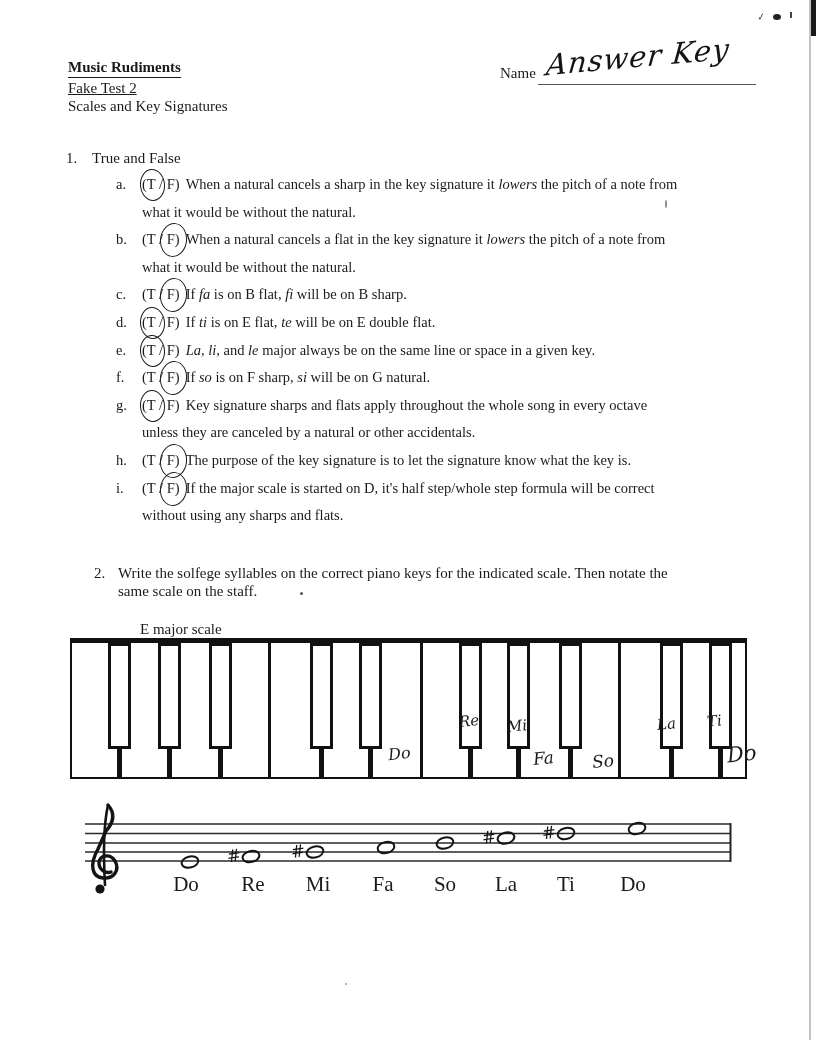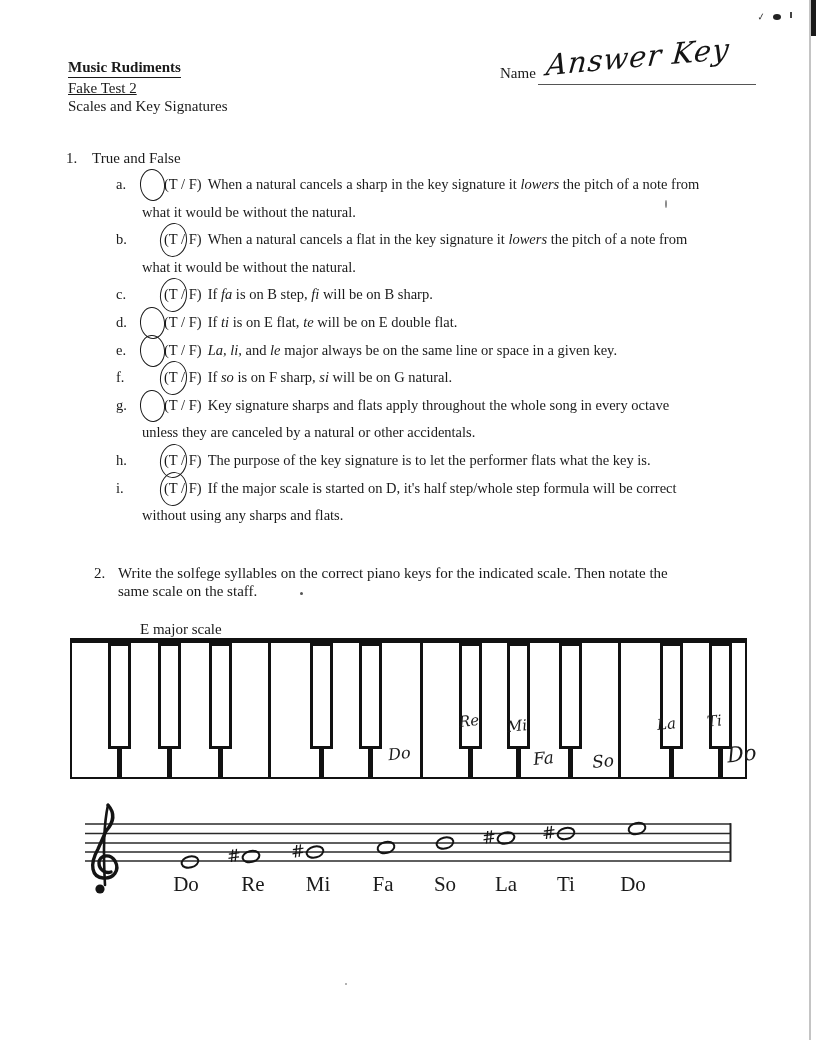--- a/index.html
+++ b/index.html
@@ -8,21 +8,21 @@
   .abs{position:absolute;}
   .t{font-size:15px;line-height:18px;white-space:nowrap;}
   .it{font-style:italic;}
   .title{font-size:15px;font-weight:bold;border-bottom:1.6px solid #1a1a1a;padding-bottom:1px;}
   .hand{font-family:"DejaVu Serif",serif;font-style:italic;color:#141414;}
   .sig{font-size:29px;transform:rotate(-5deg) skewX(-10deg);letter-spacing:1px;}
   .nameline{border-bottom:1.4px solid #555;}
   
   .tf-line{position:absolute;left:90px;font-size:14.5px;white-space:nowrap;}
   .tf-letter{display:inline-block;width:26px;margin-left:26px;}
-  .tfc{position:relative;display:inline-block;margin-right:6px;padding-left:22px;}
+  .tfc{position:relative;display:inline-block;margin-right:6px;}
   .circ{position:absolute;border:1.7px solid #1c1c1c;border-radius:50%;}
   .circ.T{left:-2px;top:-7px;width:23px;height:30px;transform:rotate(-5deg);}
   .circ.F{left:18px;top:-8px;width:25px;height:32px;transform:rotate(7deg);}
   .tf-wrap{position:absolute;left:142px;font-size:14.5px;white-space:nowrap;}
   
   .kbd{position:absolute;left:70px;top:638px;width:677px;height:141px;box-sizing:border-box;
        background:#fff;border:2.5px solid #111;border-top:5px solid #111;}
   .divider{position:absolute;top:0;bottom:0;width:3px;background:#111;}
   .blackkey{position:absolute;top:0;width:23px;height:106px;box-sizing:border-box;
             border:3.5px solid #111;background:#fff;}
@@ -46,27 +46,27 @@
   <div class="abs hand sig" style="left:546px;top:40px;">Answer Key</div>
 
   <div class="abs t" style="left:66px;top:149px;">1.</div>
   <div class="abs t" style="left:92px;top:149px;">True and False</div>
 
   <div id="tf-zone">
       <div class="tf-line" style="top: 176px;"><span class="tf-letter">a.</span><span class="tfc"><span>(</span><span>T</span><span> / </span><span>F</span><span>)</span><span class="circ T"></span></span><span><span>When a natural cancels a sharp in the key signature it </span><span class="it">lowers</span><span> the pitch of a note from</span></span></div>
       <div class="tf-wrap" style="top: 203.6px;">what it would be without the natural.</div>
       <div class="tf-line" style="top: 231.2px;"><span class="tf-letter">b.</span><span class="tfc"><span>(</span><span>T</span><span> / </span><span>F</span><span>)</span><span class="circ F"></span></span><span><span>When a natural cancels a flat in the key signature it </span><span class="it">lowers</span><span> the pitch of a note from</span></span></div>
       <div class="tf-wrap" style="top: 258.8px;">what it would be without the natural.</div>
-      <div class="tf-line" style="top: 286.4px;"><span class="tf-letter">c.</span><span class="tfc"><span>(</span><span>T</span><span> / </span><span>F</span><span>)</span><span class="circ F"></span></span><span><span>If </span><span class="it">fa</span><span> is on B step, </span><span class="it">fi</span><span> will be on B sharp.</span></span></div>
+      <div class="tf-line" style="top: 286.4px;"><span class="tf-letter">c.</span><span class="tfc"><span>(</span><span>T</span><span> / </span><span>F</span><span>)</span><span class="circ F"></span></span><span><span>If </span><span class="it">fa</span><span> is on B flat, </span><span class="it">fi</span><span> will be on B sharp.</span></span></div>
       <div class="tf-line" style="top: 314px;"><span class="tf-letter">d.</span><span class="tfc"><span>(</span><span>T</span><span> / </span><span>F</span><span>)</span><span class="circ T"></span></span><span><span>If </span><span class="it">ti</span><span> is on E flat, </span><span class="it">te</span><span> will be on E double flat.</span></span></div>
       <div class="tf-line" style="top: 341.6px;"><span class="tf-letter">e.</span><span class="tfc"><span>(</span><span>T</span><span> / </span><span>F</span><span>)</span><span class="circ T"></span></span><span><span class="it">La, li,</span><span> and </span><span class="it">le</span><span> major always be on the same line or space in a given key.</span></span></div>
       <div class="tf-line" style="top: 369.2px;"><span class="tf-letter">f.</span><span class="tfc"><span>(</span><span>T</span><span> / </span><span>F</span><span>)</span><span class="circ F"></span></span><span><span>If </span><span class="it">so</span><span> is on F sharp, </span><span class="it">si</span><span> will be on G natural.</span></span></div>
       <div class="tf-line" style="top: 396.8px;"><span class="tf-letter">g.</span><span class="tfc"><span>(</span><span>T</span><span> / </span><span>F</span><span>)</span><span class="circ T"></span></span><span><span>Key signature sharps and flats apply throughout the whole song in every octave</span></span></div>
       <div class="tf-wrap" style="top: 424.4px;">unless they are canceled by a natural or other accidentals.</div>
-      <div class="tf-line" style="top: 452px;"><span class="tf-letter">h.</span><span class="tfc"><span>(</span><span>T</span><span> / </span><span>F</span><span>)</span><span class="circ F"></span></span><span><span>The purpose of the key signature is to let the performer flats what the key is.</span></span></div>
+      <div class="tf-line" style="top: 452px;"><span class="tf-letter">h.</span><span class="tfc"><span>(</span><span>T</span><span> / </span><span>F</span><span>)</span><span class="circ F"></span></span><span><span>The purpose of the key signature is to let the signature know what the key is.</span></span></div>
       <div class="tf-line" style="top: 479.6px;"><span class="tf-letter">i.</span><span class="tfc"><span>(</span><span>T</span><span> / </span><span>F</span><span>)</span><span class="circ F"></span></span><span><span>If the major scale is started on D, it's half step/whole step formula will be correct</span></span></div>
       <div class="tf-wrap" style="top: 507.2px;">without using any sharps and flats.</div>
     </div>
 
   <div class="abs t" style="left:94px;top:564px;">2.</div>
   <div class="abs t" style="left:118px;top:564px;">Write the solfege syllables on the correct piano keys for the indicated scale. Then notate the</div>
   <div class="abs t" style="left:118px;top:582px;">same scale on the staff.</div>
 
   <div class="abs t" style="left:140px;top:620px;">E major scale</div>
   <div class="kbd" id="kbd">

